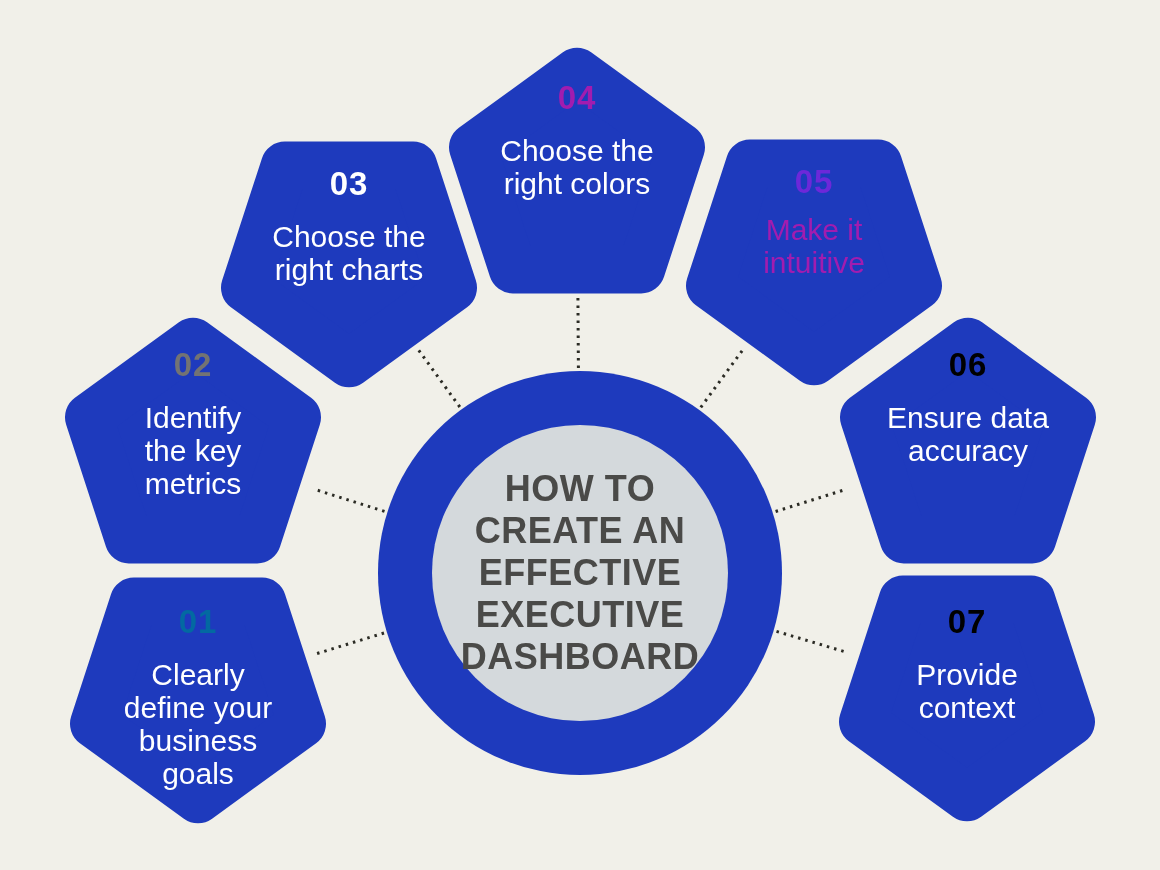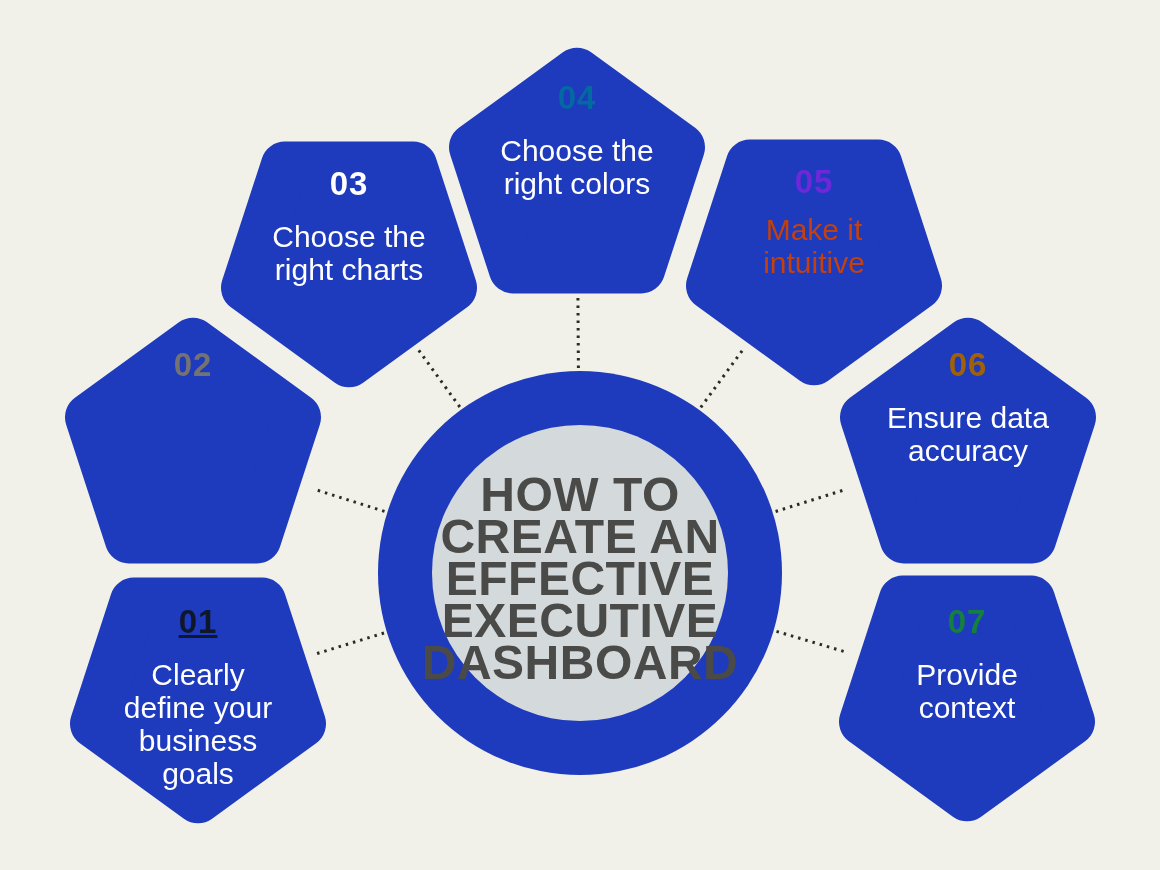--- a/index.html
+++ b/index.html
@@ -39,27 +39,26 @@
     line-height: 33px;
     font-weight: 400;
     white-space: pre-line;
     letter-spacing: 0px;
   }
   .center-title {
     position: absolute;
     width: 340px;
     text-align: center;
     color: #4a4a48;
-    font-size: 48px;
+    font-size: 36px;
     line-height: 42px;
     font-weight: 700;
     letter-spacing: 0.5px;
     white-space: pre-line;
     pointer-events: none;
-    margin-top: 6px;
   }
 </style>
 </head>
 <body>
 
 <div class="canvas" style="background: rgb(241, 240, 233);">
 
   <svg id="shapes" width="1160" height="870" viewBox="0 0 1160 870">
       <line x1="384.0" y1="633.0" x2="314.2" y2="654.4" stroke="#2b2b24" stroke-width="3" stroke-dasharray="2.5 5"></line>
       <line x1="384.5" y1="511.4" x2="314.9" y2="489.4" stroke="#2b2b24" stroke-width="3" stroke-dasharray="2.5 5"></line>
@@ -73,57 +72,60 @@
       <path d="M349.0 363.3L245.0 287.8L284.8 165.6L413.2 165.6L453.0 287.8Z" fill="#1e3abd" stroke="#1e3abd" stroke-width="48" stroke-linejoin="round"></path>
       <path d="M577.0 71.7L681.0 147.2L641.2 269.4L512.8 269.4L473.0 147.2Z" fill="#1e3abd" stroke="#1e3abd" stroke-width="48" stroke-linejoin="round"></path>
       <path d="M814.0 361.3L710.0 285.8L749.8 163.6L878.2 163.6L918.0 285.8Z" fill="#1e3abd" stroke="#1e3abd" stroke-width="48" stroke-linejoin="round"></path>
       <path d="M968.0 341.7L1072.0 417.2L1032.2 539.4L903.8 539.4L864.0 417.2Z" fill="#1e3abd" stroke="#1e3abd" stroke-width="48" stroke-linejoin="round"></path>
       <path d="M967.0 797.3L863.0 721.8L902.8 599.6L1031.2 599.6L1071.0 721.8Z" fill="#1e3abd" stroke="#1e3abd" stroke-width="48" stroke-linejoin="round"></path>
       <circle cx="580" cy="573" r="202" fill="#1e3abd"></circle>
       <circle cx="580" cy="573" r="148" fill="#d4d9dc"></circle>
     </svg>
 
   <div class="node" style="left: 68px; top: 604px;">
-    <div class="num" style="color: #0f172a; text-decoration: underline;">01</div>
+    <div class="num" style="color: #0369a1;">01</div>
     <div class="label" style="color: rgb(255, 255, 255);">Clearly
 define your
 business
 goals</div>
   </div>
 
   <div class="node" style="left: 63px; top: 347px;">
     <div class="num" style="color: #737373;">02</div>
+    <div class="label" style="color: rgb(255, 255, 255);">Identify
+the key
+metrics</div>
   </div>
 
   <div class="node" style="left: 219px; top: 166px;">
     <div class="num" style="color: rgb(255, 255, 255);">03</div>
     <div class="label" style="color: rgb(255, 255, 255);">Choose the
 right charts</div>
   </div>
 
   <div class="node" style="left: 447px; top: 80px;">
-    <div class="num" style="color: #0369a1;">04</div>
+    <div class="num" style="color: #a21caf;">04</div>
     <div class="label" style="color: rgb(255, 255, 255);">Choose the
 right colors</div>
   </div>
 
   <div class="node" style="left: 684px; top: 164px;">
     <div class="num" style="color: #6d28d9;">05</div>
-    <div class="label" style="color: #c2410c; margin-top: 13px;">Make it
+    <div class="label" style="color: #a21caf; margin-top: 13px;">Make it
 intuitive</div>
   </div>
 
   <div class="node" style="left: 838px; top: 347px;">
-    <div class="num" style="color: #a16207;">06</div>
+    <div class="num" style="color: #000000;">06</div>
     <div class="label" style="color: rgb(255, 255, 255);">Ensure data
 accuracy</div>
   </div>
 
   <div class="node" style="left: 837px; top: 604px;">
-    <div class="num" style="color: #15803d;">07</div>
+    <div class="num" style="color: #000000;">07</div>
     <div class="label" style="color: rgb(255, 255, 255);">Provide
 context</div>
   </div>
 
   <div class="center-title" id="center-title" style="left: 410px; top: 468px; color: rgb(74, 74, 72);">HOW TO
 CREATE AN
 EFFECTIVE
 EXECUTIVE
 DASHBOARD</div>
 

